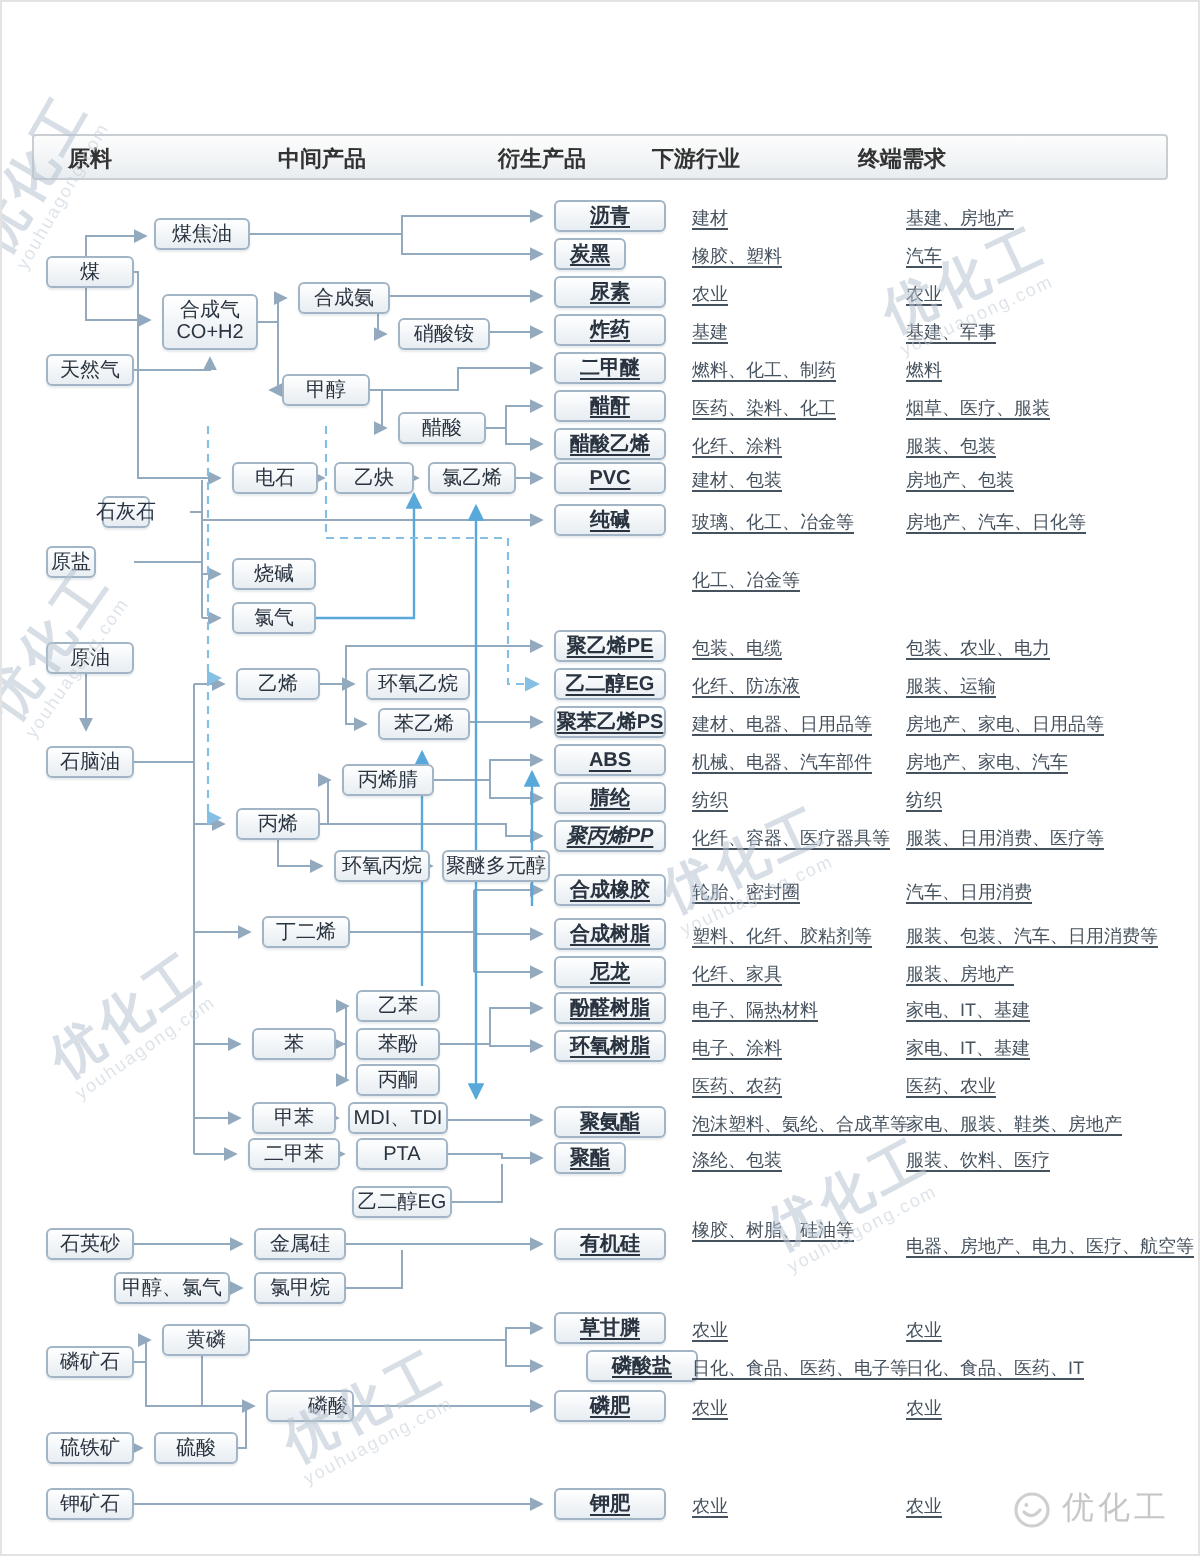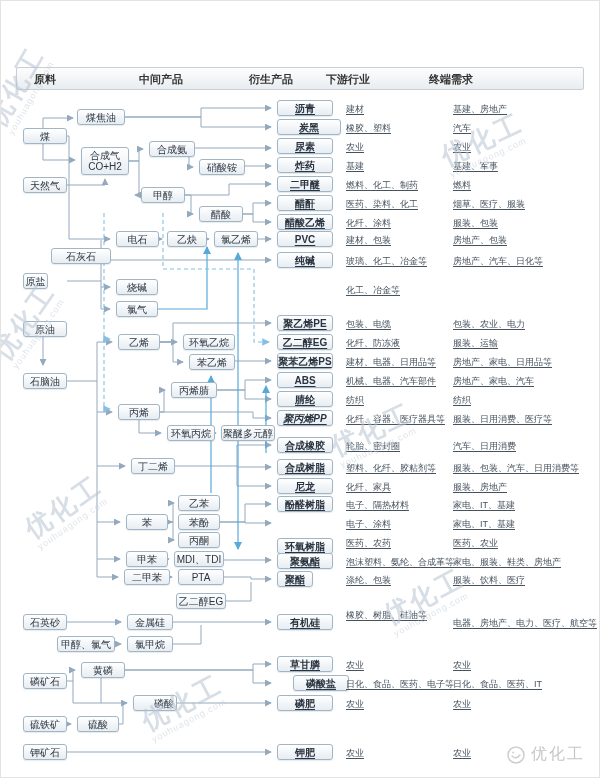--- a/index.html
+++ b/index.html
@@ -141,21 +141,21 @@
       <path d="M162,212 V268 H253 V341 H268" marker-end="url(#abd)"></path>
       <path d="M103,212 V408"></path>
       <path d="M103,338 H109" marker-end="url(#abd)"></path>
       <path d="M103,408 H109" marker-end="url(#abd)"></path>
     </g>
   </svg>
 
   <div id="nodes-layer">
       <div class="box" style="left: 22px; top: 127px; width: 44px; height: 16px;">煤</div>
       <div class="box" style="left: 22px; top: 176px; width: 44px; height: 16px;">天然气</div>
-      <div class="box" style="left: 50px; top: 247px; width: 60px; height: 16px;">石灰石</div>
+      <div class="box" style="left: 50px; top: 247px; width: 24px; height: 16px;">石灰石</div>
       <div class="box" style="left: 22px; top: 272px; width: 25px; height: 16px;">原盐</div>
       <div class="box" style="left: 22px; top: 320px; width: 44px; height: 16px;">原油</div>
       <div class="box" style="left: 22px; top: 372px; width: 44px; height: 16px;">石脑油</div>
       <div class="box" style="left: 22px; top: 613px; width: 44px; height: 16px;">石英砂</div>
       <div class="box" style="left: 22px; top: 672px; width: 44px; height: 16px;">磷矿石</div>
       <div class="box" style="left: 22px; top: 715px; width: 44px; height: 16px;">硫铁矿</div>
       <div class="box" style="left: 22px; top: 743px; width: 44px; height: 16px;">钾矿石</div>
       <div class="box" style="left: 76px; top: 108px; width: 48px; height: 16px;">煤焦油</div>
       <div class="box two" style="left: 80px; top: 146px; width: 48px; height: 28px;">合成气
 CO+H2</div>
@@ -189,21 +189,21 @@
       <div class="box" style="left: 56px; top: 635px; width: 58px; height: 16px;">甲醇、氯气</div>
       <div class="box" style="left: 126px; top: 635px; width: 46px; height: 16px;">氯甲烷</div>
       <div class="box" style="left: 80px; top: 661px; width: 44px; height: 16px;">黄磷</div>
       <div class="box" style="left: 132px; top: 694px; width: 44px; height: 16px; padding-left: 18px;">磷酸</div>
       <div class="box" style="left: 76px; top: 715px; width: 42px; height: 16px;">硫酸</div>
     </div>
   <div id="rows-layer">
       <div class="box dbox" style="left: 276px; top: 99px; width: 56px; height: 16px;">沥青</div>
       <span class="rowtext" style="left: 345px; top: 102px;">建材</span>
       <span class="rowtext" style="left: 452px; top: 102px;">基建、房地产</span>
-      <div class="box dbox" style="left: 276px; top: 118px; width: 64px; height: 16px;">炭黑</div>
+      <div class="box dbox" style="left: 276px; top: 118px; width: 36px; height: 16px;">炭黑</div>
       <span class="rowtext" style="left: 345px; top: 121px;">橡胶、塑料</span>
       <span class="rowtext" style="left: 452px; top: 121px;">汽车</span>
       <div class="box dbox" style="left: 276px; top: 137px; width: 56px; height: 16px;">尿素</div>
       <span class="rowtext" style="left: 345px; top: 140px;">农业</span>
       <span class="rowtext" style="left: 452px; top: 140px;">农业</span>
       <div class="box dbox" style="left: 276px; top: 156px; width: 56px; height: 16px;">炸药</div>
       <span class="rowtext" style="left: 345px; top: 159px;">基建</span>
       <span class="rowtext" style="left: 452px; top: 159px;">基建、军事</span>
       <div class="box dbox" style="left: 276px; top: 175px; width: 56px; height: 16px;">二甲醚</div>
       <span class="rowtext" style="left: 345px; top: 178px;">燃料、化工、制药</span>
@@ -244,21 +244,21 @@
       <span class="rowtext" style="left: 452px; top: 439px;">汽车、日用消费</span>
       <div class="box dbox" style="left: 276px; top: 458px; width: 56px; height: 16px;">合成树脂</div>
       <span class="rowtext" style="left: 345px; top: 461px;">塑料、化纤、胶粘剂等</span>
       <span class="rowtext" style="left: 452px; top: 461px;">服装、包装、汽车、日用消费等</span>
       <div class="box dbox" style="left: 276px; top: 477px; width: 56px; height: 16px;">尼龙</div>
       <span class="rowtext" style="left: 345px; top: 480px;">化纤、家具</span>
       <span class="rowtext" style="left: 452px; top: 480px;">服装、房地产</span>
       <div class="box dbox" style="left: 276px; top: 495px; width: 56px; height: 16px;">酚醛树脂</div>
       <span class="rowtext" style="left: 345px; top: 498px;">电子、隔热材料</span>
       <span class="rowtext" style="left: 452px; top: 498px;">家电、IT、基建</span>
-      <div class="box dbox" style="left: 276px; top: 537px; width: 56px; height: 16px;">环氧树脂</div>
+      <div class="box dbox" style="left: 276px; top: 514px; width: 56px; height: 16px;">环氧树脂</div>
       <span class="rowtext" style="left: 345px; top: 517px;">电子、涂料</span>
       <span class="rowtext" style="left: 452px; top: 517px;">家电、IT、基建</span>
       <span class="rowtext" style="left: 345px; top: 536px;">医药、农药</span>
       <span class="rowtext" style="left: 452px; top: 536px;">医药、农业</span>
       <div class="box dbox" style="left: 276px; top: 552px; width: 56px; height: 16px;">聚氨酯</div>
       <span class="rowtext" style="left: 345px; top: 555px;">泡沫塑料、氨纶、合成革等</span>
       <span class="rowtext" style="left: 452px; top: 555px;">家电、服装、鞋类、房地产</span>
       <div class="box dbox" style="left: 276px; top: 570px; width: 36px; height: 16px;">聚酯</div>
       <span class="rowtext" style="left: 345px; top: 573px;">涤纶、包装</span>
       <span class="rowtext" style="left: 452px; top: 573px;">服装、饮料、医疗</span>

